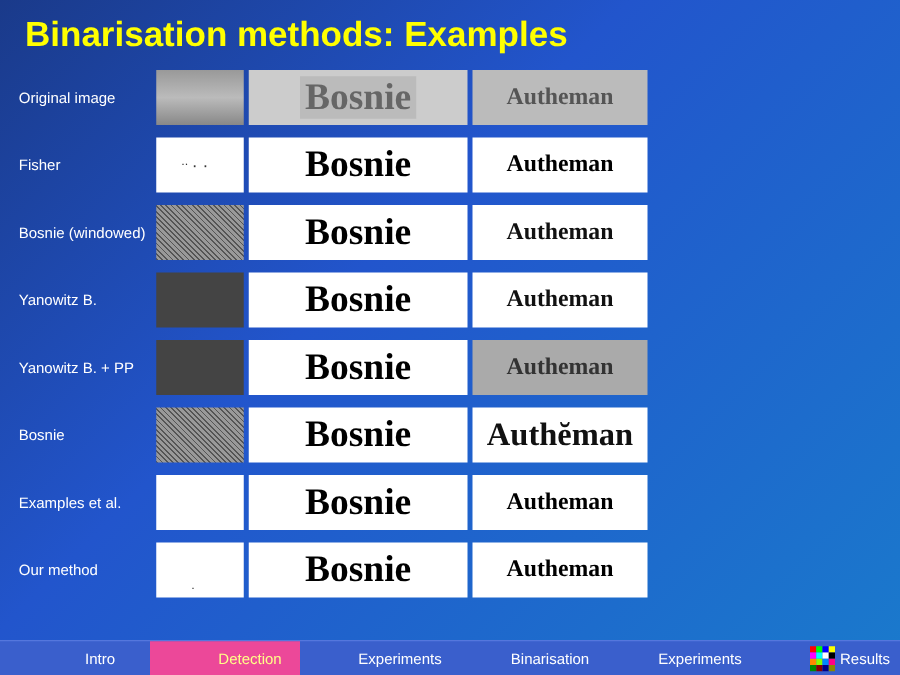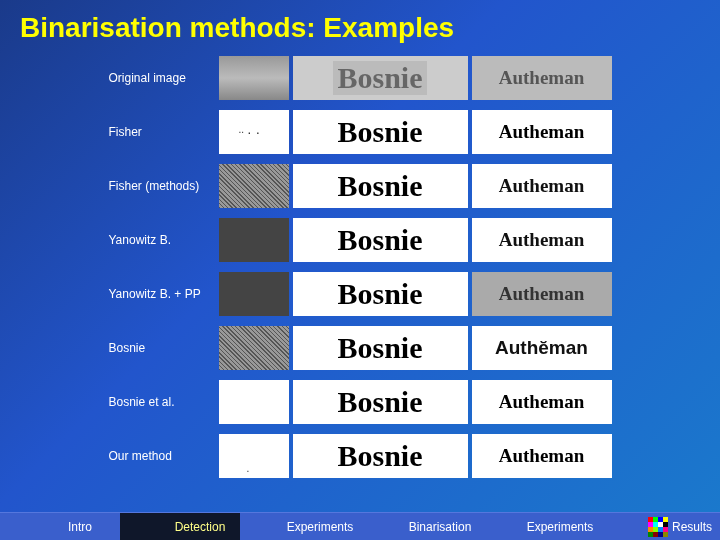--- a/index.html
+++ b/index.html
@@ -24,21 +24,20 @@
       display: flex;
       flex-direction: column;
       padding: 0 15px;
       gap: 2px;
     }
 
     .row {
       display: flex;
       align-items: center;
       height: 52px;
-      justify-content: center;
     }
 
     .row-label {
       color: white;
       font-size: 12px;
       width: 110px;
       flex-shrink: 0;
     }
 
     .images-container {
@@ -116,21 +115,21 @@
       font-size: 12px;
       height: 100%;
       display: flex;
       align-items: center;
       justify-content: center;
       cursor: pointer;
       padding-left: 40px;
     }
 
     .nav-item.active {
-      background: #0f172a;
+      background: #ec4899;
       color: #ffff88;
     }
 
     .nav-results {
       display: flex;
       align-items: center;
       gap: 4px;
     }
 
     .color-grid {
@@ -214,21 +213,21 @@
       <div class="img-placeholder img-large text-img bosnie-bw">
         <span style="font-size:30px;font-weight:900;font-family:'Times New Roman',serif;color:#000;background:#fff;">Bosnie</span>
       </div>
       <div class="img-placeholder img-medium text-img auth-bw">
         <span style="font-size:19px;font-weight:bold;font-family:'Times New Roman',serif;color:#000;background:#fff;">Autheman</span>
       </div>
     </div>
   </div>
 
   <div class="row">
-    <span class="row-label">Fisher (methods)</span>
+    <span class="row-label">Bosnie (windowed)</span>
     <div class="images-container">
       <div class="img-placeholder img-small noisy"></div>
       <div class="img-placeholder img-large text-img" style="background:#fff;">
         <span style="font-size:30px;font-weight:900;font-family:'Times New Roman',serif;color:#000;">Bosnie</span>
       </div>
       <div class="img-placeholder img-medium text-img" style="background:#fff;">
         <span style="font-size:19px;font-weight:bold;font-family:'Times New Roman',serif;color:#111;">Autheman</span>
       </div>
     </div>
   </div>
@@ -260,27 +259,27 @@
   </div>
 
   <div class="row">
     <span class="row-label">Bosnie</span>
     <div class="images-container">
       <div class="img-placeholder img-small noisy"></div>
       <div class="img-placeholder img-large text-img" style="background:#fff;">
         <span style="font-size:30px;font-weight:900;font-family:'Times New Roman',serif;color:#000;">Bosnie</span>
       </div>
       <div class="img-placeholder img-medium text-img" style="background:#fff;">
-        <span style="font-size:19px;font-weight:bold;font-family:Liberation Sans, sans-serif;color:#111;">Authĕman</span>
-      </div>
-    </div>
-  </div>
-
-  <div class="row">
-    <span class="row-label">Bosnie et al.</span>
+        <span style="font-size:26px;font-weight:bold;font-family:Liberation Serif, serif;color:#111;">Authĕman</span>
+      </div>
+    </div>
+  </div>
+
+  <div class="row">
+    <span class="row-label">Examples et al.</span>
     <div class="images-container">
       <div class="img-placeholder img-small" style="background:#fff;"></div>
       <div class="img-placeholder img-large text-img" style="background:#fff;">
         <span style="font-size:30px;font-weight:900;font-family:'Times New Roman',serif;color:#000;">Bosnie</span>
       </div>
       <div class="img-placeholder img-medium text-img" style="background:#fff;">
         <span style="font-size:19px;font-weight:bold;font-family:'Times New Roman',serif;color:#000;">Autheman</span>
       </div>
     </div>
   </div>

